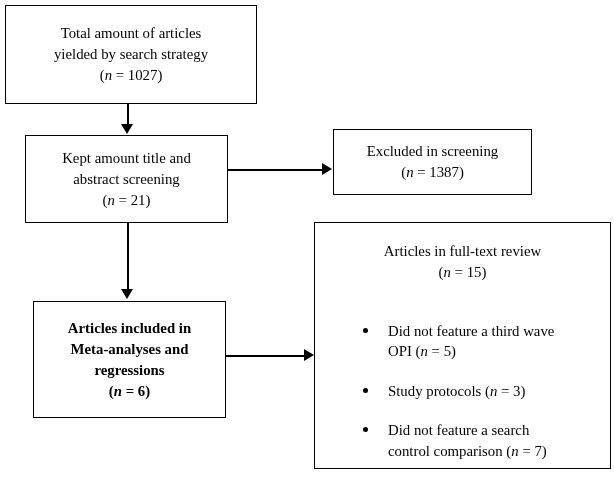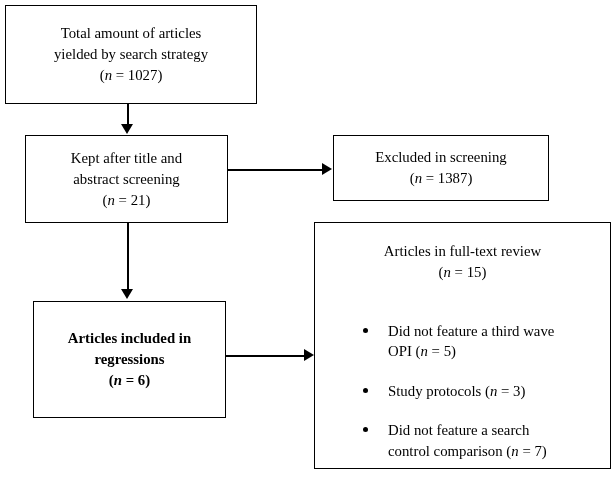--- a/index.html
+++ b/index.html
@@ -33,21 +33,21 @@
     display: block;
     white-space: nowrap;
   }
   .ital {
     font-style: italic;
   }
 
   
   #box-total-articles  { left: 5px;   top: 5px;   width: 252px; height: 99px; }
   #box-kept-screening  { left: 25px;  top: 135px; width: 203px; height: 88px; }
-  #box-excluded-screen { left: 333px; top: 135px; width: 216px; height: 66px; }
+  #box-excluded-screen { left: 333px; top: 129px; width: 199px; height: 66px; }
   #box-articles-incl   { left: 33px;  top: 301px; width: 193px; height: 117px; font-weight: bold; }
   #box-excluded-full   {
     left: 314px; top: 222px; width: 297px; height: 247px;
     justify-content: flex-start;
     align-items: stretch;
     padding: 18px 10px 10px 10px;
   }
 
   #box-excluded-full .head {
     text-align: center;
@@ -120,32 +120,33 @@
 
 <div id="canvas">
 
   <div class="box" id="box-total-articles">
     <span class="line">Total amount of articles</span>
     <span class="line">yielded by search strategy</span>
     <span class="line ital-n">(<span class="ital">n</span> = <span>1027</span>)</span>
   </div>
 
   <div class="box" id="box-kept-screening">
-    <span class="line">Kept after title and</span>
+    <span class="line">Kept amount title and</span>
     <span class="line">abstract screening</span>
     <span class="line">(<span class="ital">n</span> = <span>21</span>)</span>
   </div>
 
   <div class="box" id="box-excluded-screen">
     <span class="line">Excluded in screening</span>
     <span class="line">(<span class="ital">n</span> = <span>1387</span>)</span>
   </div>
 
   <div class="box" id="box-articles-incl">
     <span class="line">Articles included in</span>
+    <span class="line">Meta-analyses and</span>
     <span class="line">regressions</span>
     <span class="line">(<span class="ital">n</span> = <span>6</span>)</span>
   </div>
 
   <div class="box" id="box-excluded-full">
     <span class="head">Articles in full-text review</span>
     <span class="head">(<span class="ital">n</span> = <span>15</span>)</span>
 
     <ul class="bullet-list">
       <li>

